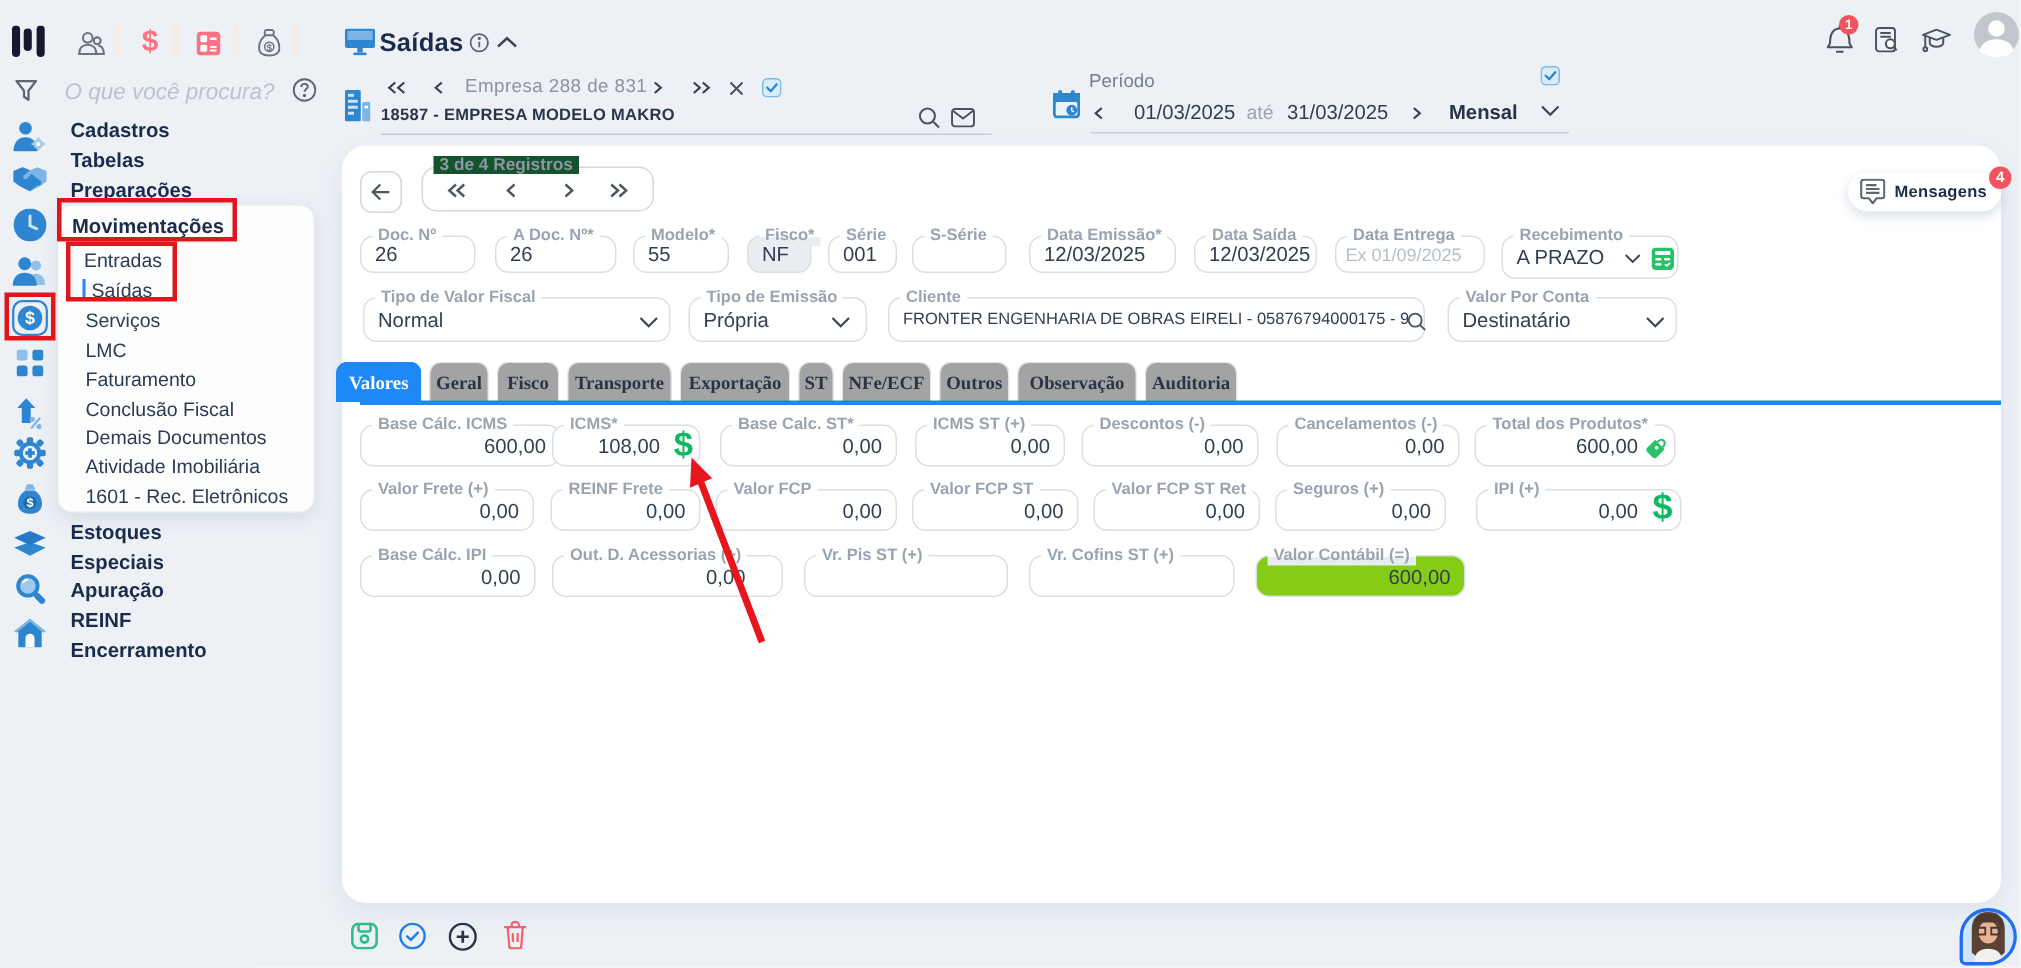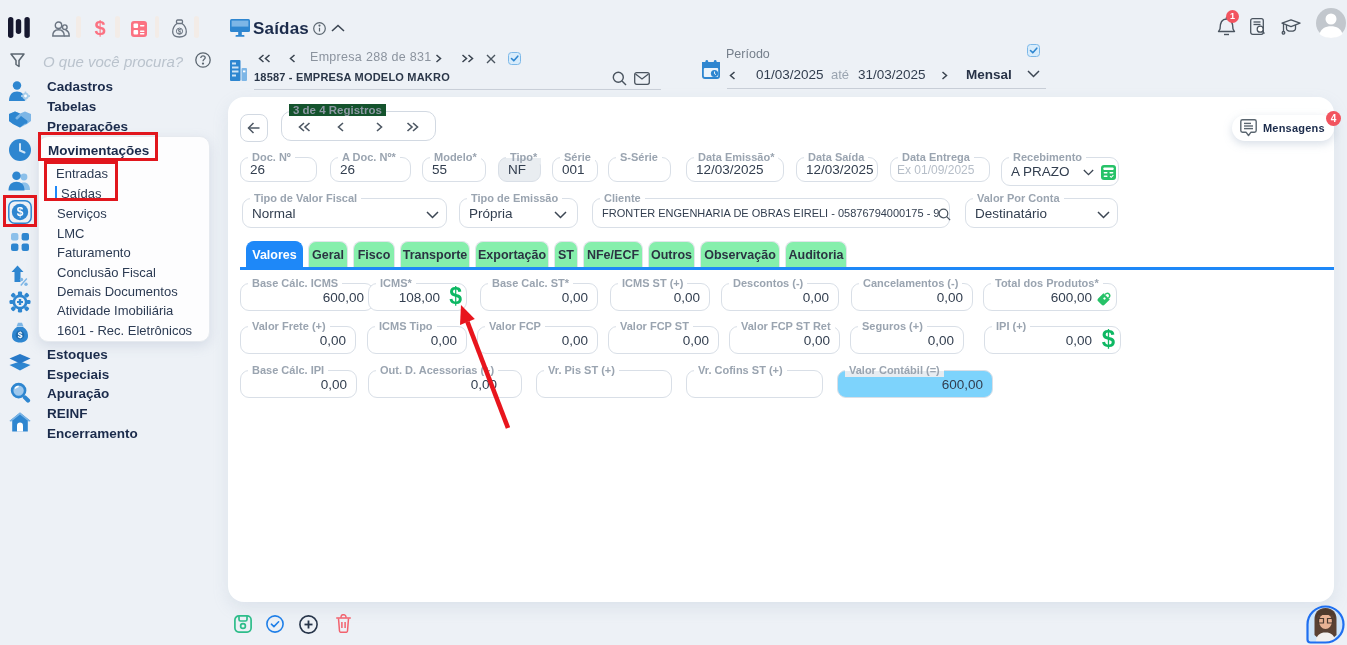--- a/index.html
+++ b/index.html
@@ -7,22 +7,22 @@
 body{font-family:"Liberation Sans",sans-serif;background:#edf1f6;}
 #app{position:relative;width:1347px;height:645px;background:#edf1f6;}
 .abs{position:absolute;}
 .fs{position:absolute;background:#fff;border:1px solid #d9dfe7;border-radius:9px;}
 .lg{position:absolute;top:-7px;left:7px;background:#fff;padding:0 4px;font-weight:bold;font-size:11px;color:#9aa4b0;white-space:nowrap;line-height:13px;}
 .val{position:absolute;left:0;right:0;top:0;bottom:0;display:flex;align-items:center;padding:0 9px;font-size:13.5px;color:#323e4f;}
 .val.r{justify-content:flex-end;}
 .mi{position:absolute;left:47px;font-weight:bold;font-size:13.5px;color:#1b2b4b;white-space:nowrap;}
 .si{position:absolute;left:57px;font-size:13px;color:#2c3b53;white-space:nowrap;}
 .redbox{position:absolute;border:3.6px solid #e1161d;}
-.tabs{position:absolute;left:246px;top:241px;display:flex;gap:5px;height:27px;}
-.tab{height:27px;line-height:26px;text-align:center;background:#86efac;border:1px solid #e2e6ea;border-bottom:none;border-radius:8px 8px 0 0;font-size:12.5px;font-weight:bold;color:#2b3442;white-space:nowrap;}
+.tabs{position:absolute;left:224px;top:241px;display:flex;gap:5px;height:27px;font-family:Liberation Serif, serif;}
+.tab{height:27px;line-height:26px;text-align:center;background:#a3a3a3;border:1px solid #e2e6ea;border-bottom:none;border-radius:8px 8px 0 0;font-size:12.5px;font-weight:bold;color:#2b3442;white-space:nowrap;}
 .tab.act{background:#1e88f8;border-color:#1e88f8;color:#fff;}
 </style>
 </head>
 <body>
 <div id="app">
 
 <svg class="abs" style="left:8px;top:17px" width="24" height="21" viewBox="0 0 24 21">
   <rect x="0" y="0" width="5.4" height="21" rx="2.7" fill="#16182f"></rect>
   <rect x="7.8" y="2" width="5.4" height="15" rx="2.7" fill="#16182f"></rect>
   <rect x="16.4" y="0" width="5.4" height="21" rx="2.7" fill="#16182f"></rect>
@@ -337,21 +337,21 @@
     </div>
 <div class="fs" style="left:330px;top:157px;width:81px;height:25px">
       <span class="lg">A Doc. Nº*</span>
       <span class="val">26</span>
     </div>
 <div class="fs" style="left:422px;top:157px;width:64px;height:25px">
       <span class="lg">Modelo*</span>
       <span class="val">55</span>
     </div>
 <div class="fs" style="left:498px;top:157px;width:43px;height:25px;background:#e9edf1">
-      <span class="lg" style="background:linear-gradient(#fff 55%,#e9edf1 55%)">Tipo*</span>
+      <span class="lg" style="background:linear-gradient(#fff 55%,#e9edf1 55%)">Fisco*</span>
       <span class="val">NF</span>
     </div>
 <div class="fs" style="left:552px;top:157px;width:46px;height:25px">
       <span class="lg">Série</span>
       <span class="val">001</span>
     </div>
 <div class="fs" style="left:608px;top:157px;width:63px;height:25px">
       <span class="lg">S-Série</span>
     </div>
 <div class="fs" style="left:686px;top:157px;width:98px;height:25px">
@@ -461,21 +461,21 @@
           <circle cx="8.5" cy="8.5" r="1.2" fill="#fff"></circle>
         </g>
       </svg>
 </div>
 
 <div class="fs" style="left:240px;top:326px;width:116px;height:28px">
       <span class="lg">Valor Frete (+)</span>
       <span class="val r">0,00</span>
     </div>
 <div class="fs" style="left:367px;top:326px;width:100px;height:28px">
-      <span class="lg">ICMS Tipo</span>
+      <span class="lg">REINF Frete</span>
       <span class="val r">0,00</span>
     </div>
 <div class="fs" style="left:477px;top:326px;width:121px;height:28px">
       <span class="lg">Valor FCP</span>
       <span class="val r">0,00</span>
     </div>
 <div class="fs" style="left:608px;top:326px;width:111px;height:28px">
       <span class="lg">Valor FCP ST</span>
       <span class="val r">0,00</span>
     </div>
@@ -500,21 +500,21 @@
 <div class="fs" style="left:368px;top:370px;width:154px;height:28px">
       <span class="lg">Out. D. Acessorias (+)</span>
       <span class="val r" style="padding-right:24px">0,00</span>
     </div>
 <div class="fs" style="left:686px;top:370px;width:137px;height:28px">
       <span class="lg">Vr. Cofins ST (+)</span>
     </div>
 <div class="fs" style="left:536px;top:370px;width:136px;height:28px">
       <span class="lg">Vr. Pis ST (+)</span>
     </div>
-<div class="fs" style="left:837px;top:370px;width:156px;height:28px;background:#7dd3fc">
+<div class="fs" style="left:837px;top:370px;width:140px;height:28px;background:#84cc16">
       <span class="lg" style="background:linear-gradient(#fff 55%,#e7ecf1 55%)">Valor Contábil (=)</span>
       <span class="val r">600,00</span>
     </div>
 
 <svg class="abs" style="left:445px;top:298px" width="75" height="140" viewBox="0 0 75 140">
   <line x1="63" y1="130" x2="22.4" y2="23.8" stroke="#e8151d" stroke-width="4.6"></line>
   <polygon points="16,7 29.8,20.9 15,27.1" fill="#e8151d"></polygon>
 </svg>
 
 <svg class="abs" style="left:234px;top:615px" width="18" height="18" viewBox="0 0 18 18" fill="none" stroke="#2ebd8a" stroke-width="1.7">

